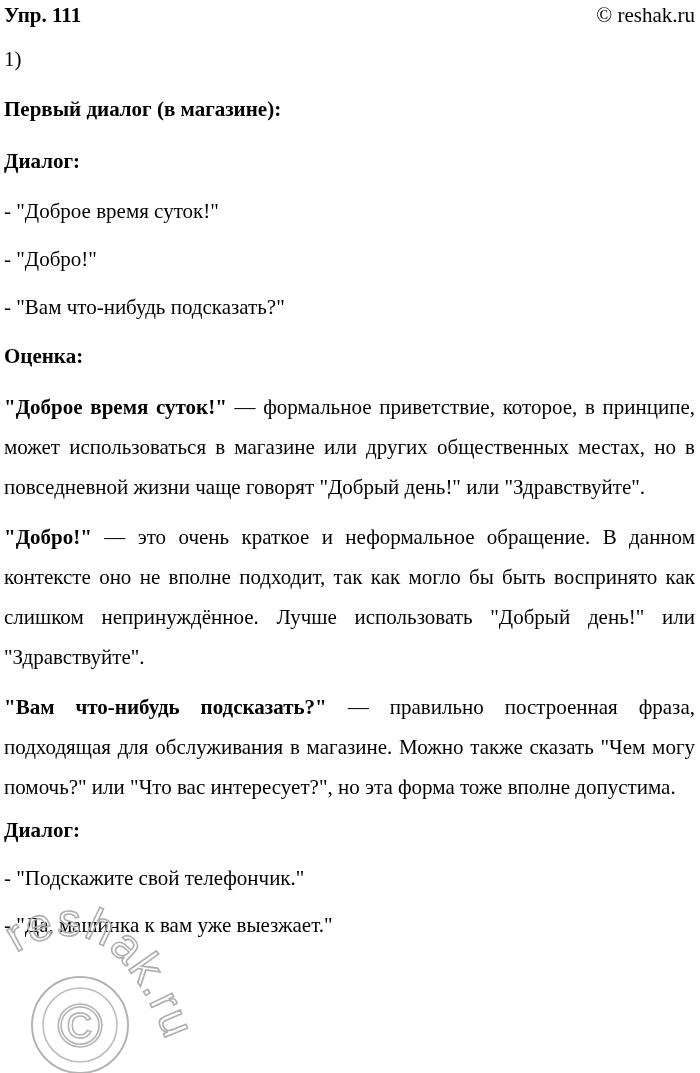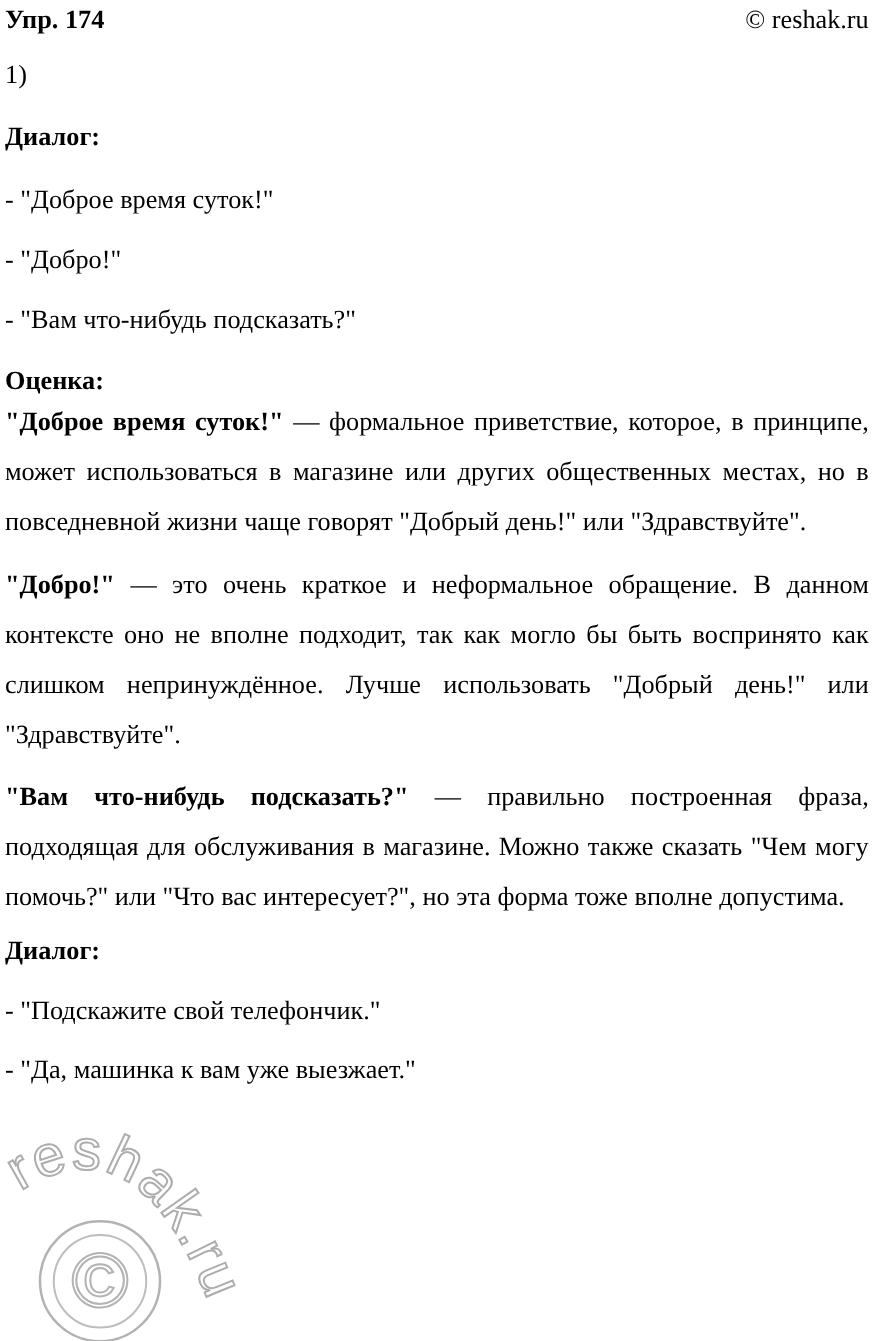--- a/index.html
+++ b/index.html
@@ -17,21 +17,21 @@
     display: flex; justify-content: space-between; align-items: flex-start;
     line-height: 26px; margin-bottom: 18px;
   }
   .b { font-weight: bold; }
   .single { line-height: 26px; margin: 0; }
   .mb24 { margin-bottom: 24px; }
   .mb26 { margin-bottom: 26px; }
   .mb22 { margin-bottom: 22px; }
   .mb23 { margin-bottom: 23px; }
   .mb21 { margin-bottom: 21px; }
-  .mb18 { }
+  .mb18 { margin-bottom: 18px; }
   .mb12 { margin-bottom: 12px; }
   .eval {
     line-height: 40px;
     text-align: justify;
     text-align-last: left;
     margin: 0 0 10px 0;
   }
   .watermark {
     position: absolute;
     left: 2px; top: 915px;
@@ -40,26 +40,27 @@
     pointer-events: none;
     overflow: visible;
   }
 </style>
 </head>
 <body>
 
 <div class="page">
 
   <div class="topbar">
-    <span class="b">Упр. 174</span>
+    <span class="b">Упр. 111</span>
     <span>© reshak.ru</span>
   </div>
 
   <p class="single mb24">1)</p>
 
+  <p class="single b mb26">Первый диалог (в магазине):</p>
 
   <p class="single b mb24">Диалог:</p>
 
   <p class="single mb22">- "Доброе время суток!"</p>
   <p class="single mb22">- "Добро!"</p>
   <p class="single mb23">- "Вам что-нибудь подсказать?"</p>
 
   <p class="single b mb18">Оценка:</p>
 
   <p class="eval"><span class="b">"Доброе время суток!"</span><span> — формальное приветствие, которое, в принципе, может использоваться в магазине или других общественных местах, но в повседневной жизни чаще говорят "Добрый день!" или "Здравствуйте".</span></p>

